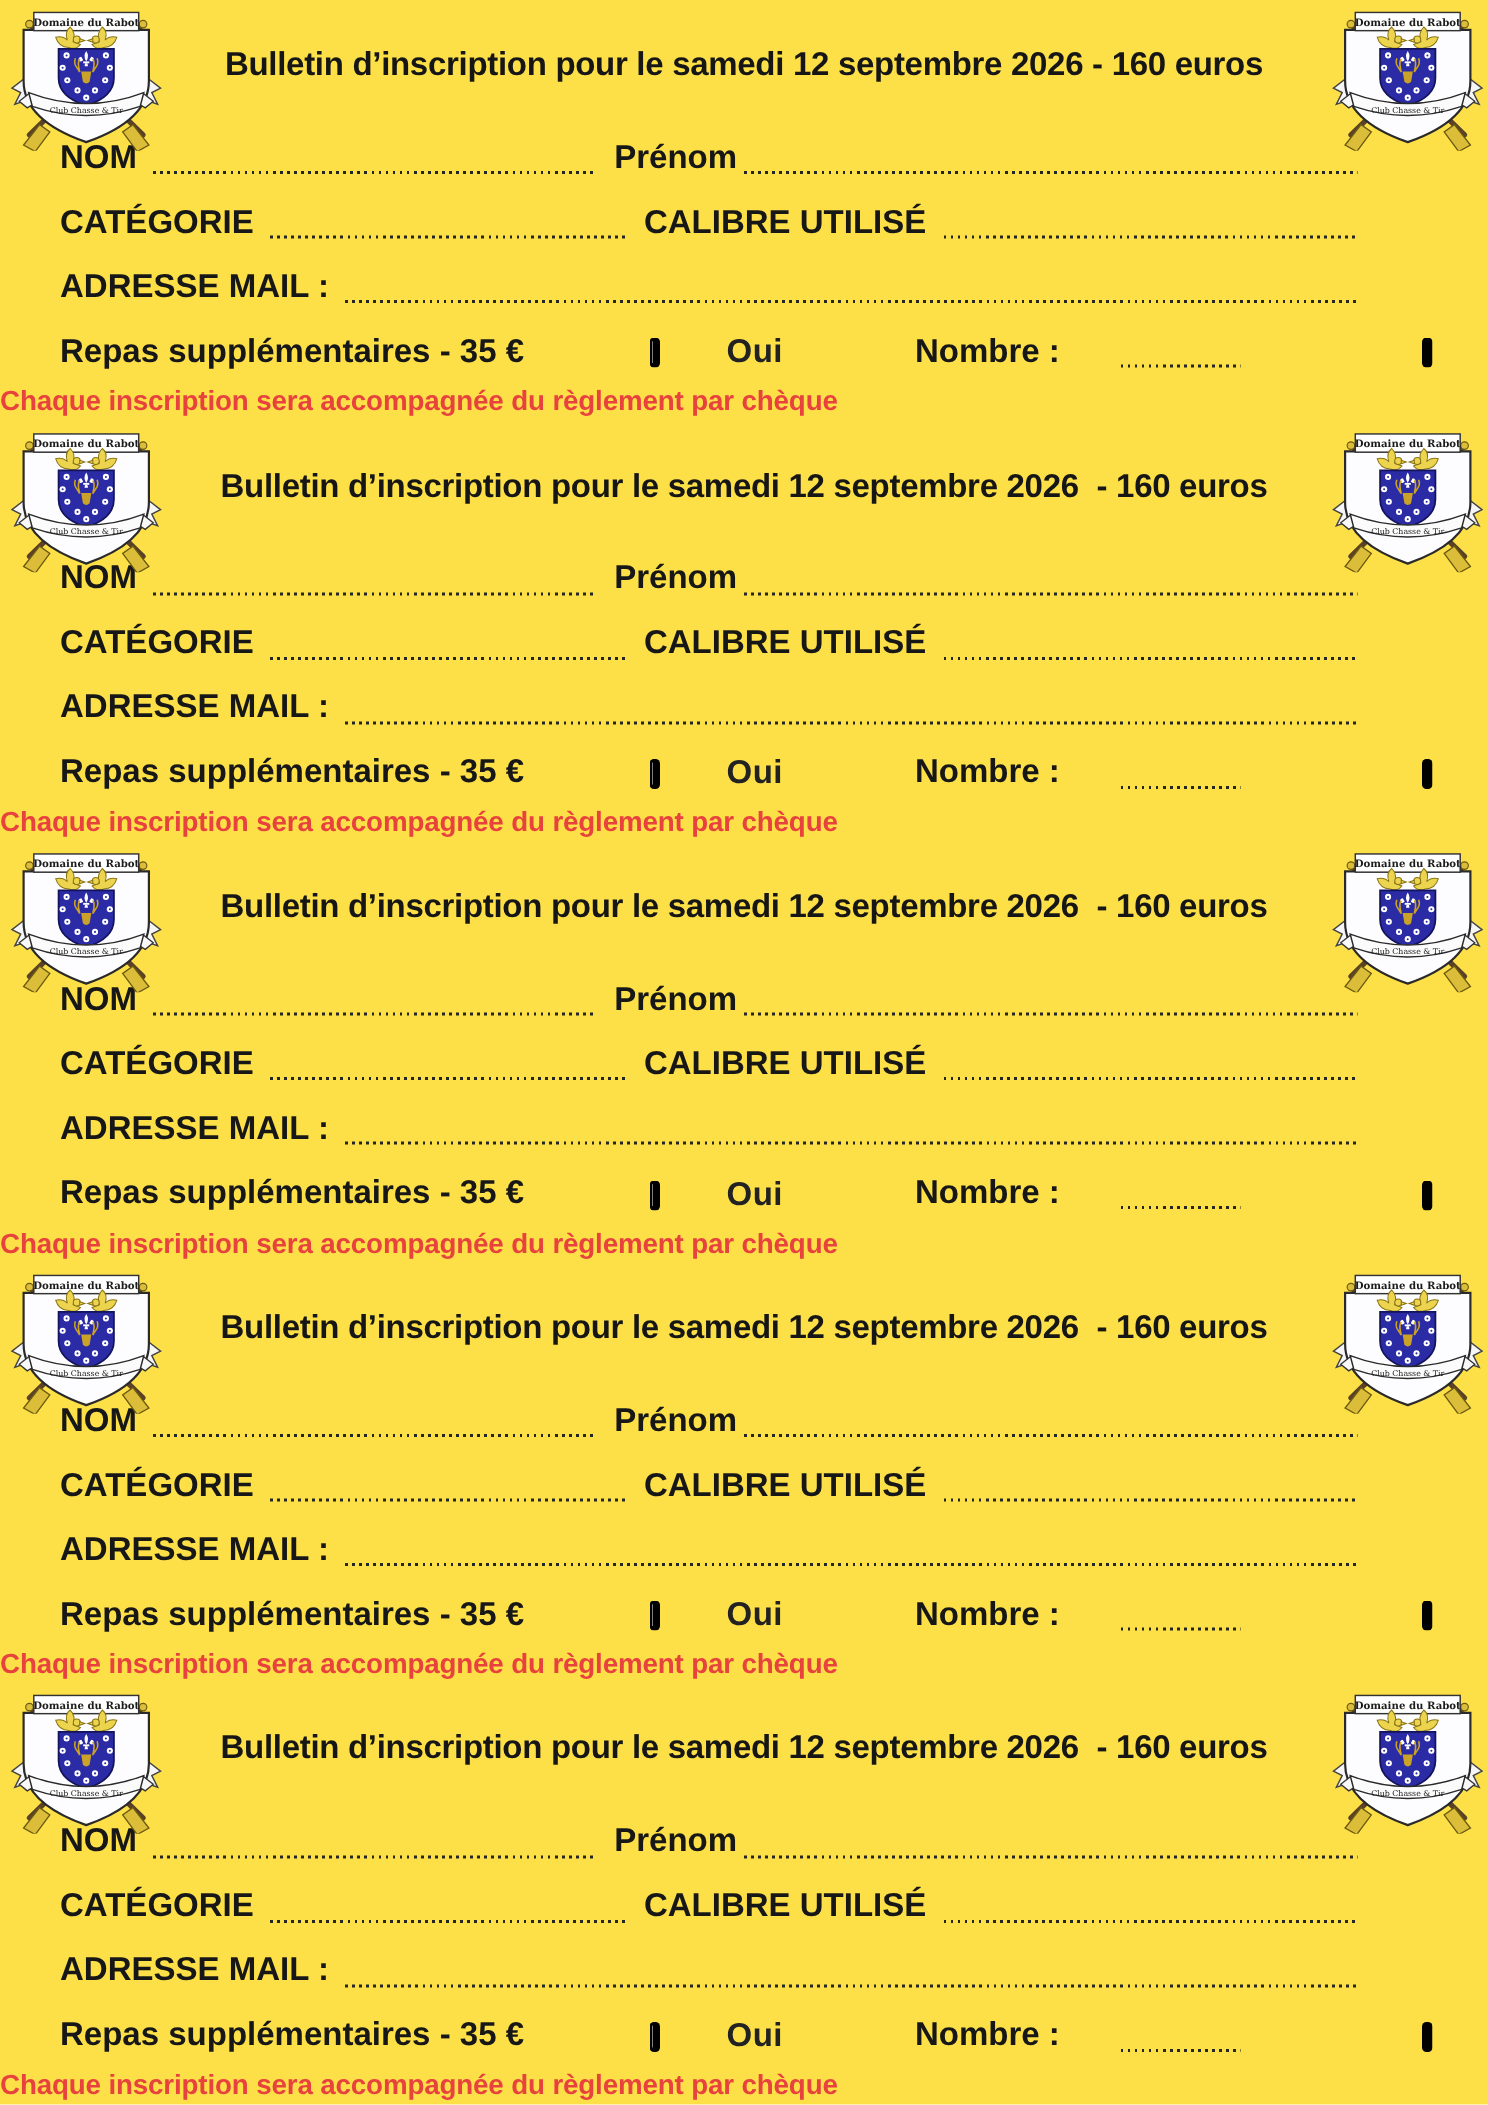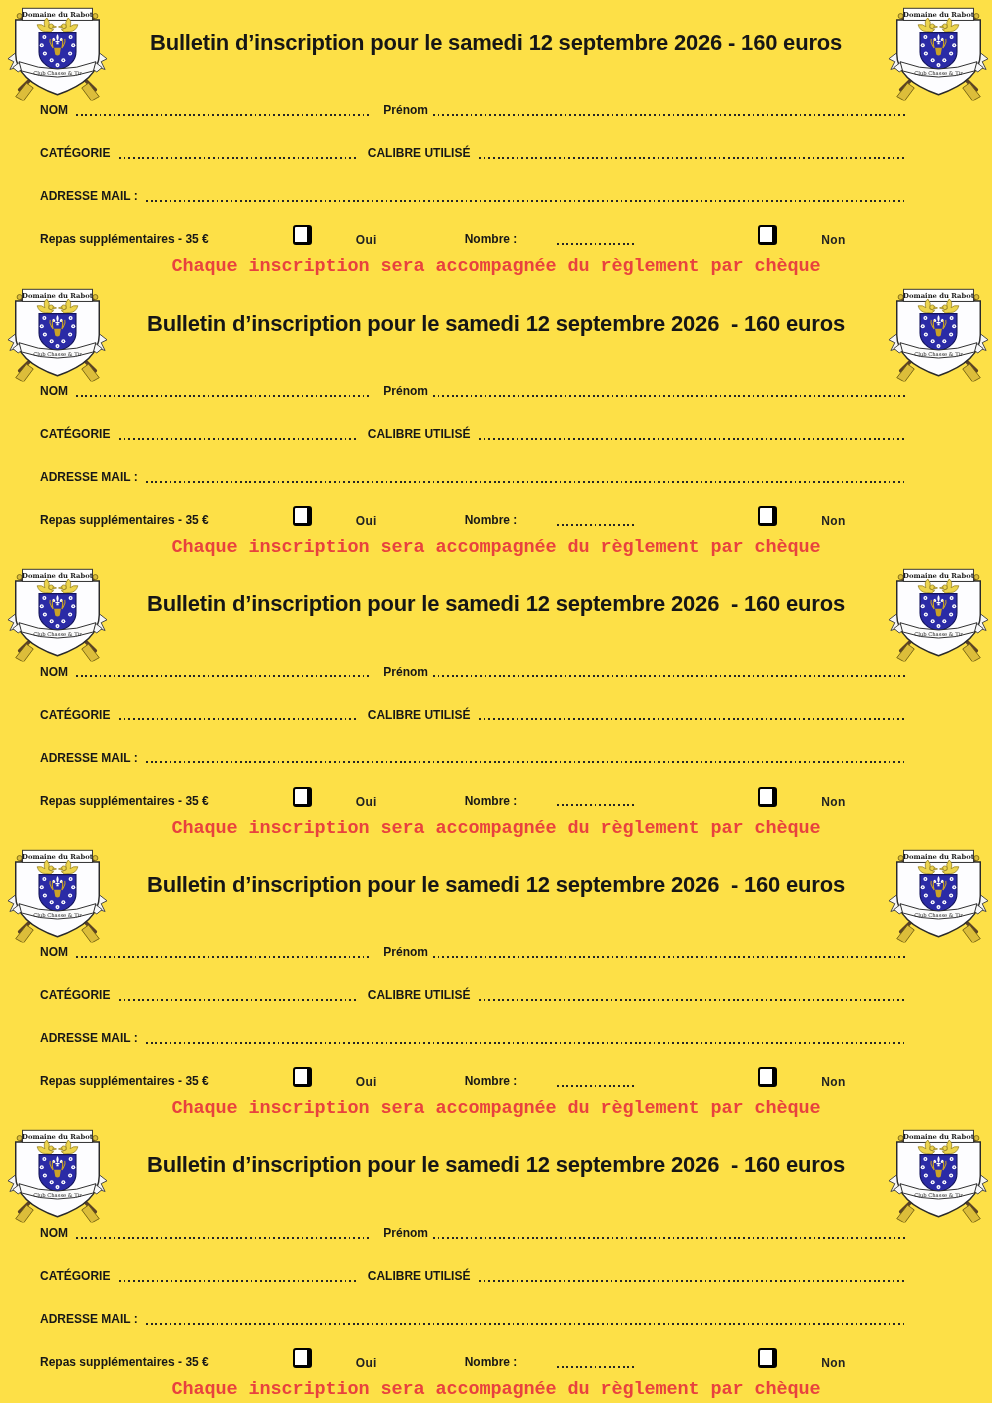--- a/index.html
+++ b/index.html
@@ -14,21 +14,21 @@
   .crest-right{right:3px;}
   .crest-svg{width:100%;height:100%;display:block;}
   .title{
     margin:0;padding:30px 108px 0;
     font-size:22px;font-weight:700;line-height:1.2;
     text-align:center;white-space:pre;letter-spacing:-0.2px;color:#161616;
   }
   .rows{margin:39px 84px 0 40px;}
   .row{
     display:flex;align-items:flex-end;height:23px;margin-bottom:20px;
-    font-size:12px;font-weight:700;color:#171717;
+    font-size:22px;font-weight:700;color:#171717;
   }
   .row .lbl{white-space:pre;line-height:1.25;}
   .dots{
     height:18px;margin:0 3px 2px 5px;
     background-image:repeating-linear-gradient(to right,#252525 0 1.8px,transparent 1.8px 4.7px);
     background-size:100% 2.2px;background-repeat:no-repeat;background-position:0 bottom;
   }
   .grow{flex:1 1 auto;}
   .w-nom{flex:0 0 296px;}
   .w-cat{flex:0 0 238px;}
@@ -38,22 +38,22 @@
   .checkbox{
     display:inline-block;width:12px;height:15px;margin-bottom:2px;
     border:2.2px solid #000;border-right-width:5px;border-bottom-width:3.2px;
     border-radius:3px;background:#fff;
   }
   .cb-oui{margin-left:50px;}
   .nombre{margin-left:54px;text-align:right;}
   .cb-non{margin-left:84px;}
   .row-repas{margin-bottom:9px;gap:34px;}
   .note{
-    font-size:18.5px;font-weight:700;text-align:center;
-    color:var(--note-red,#e8423e);letter-spacing:-0.1px;font-family:Liberation Mono, monospace;
+    font-size:18.5px;font-weight:700;text-align:left;
+    color:var(--note-red,#e8423e);letter-spacing:-0.1px;
   }
 </style>
 </head>
 <body>
 
 <svg width="0" height="0" style="position:absolute" aria-hidden="true">
   <defs>
     <symbol id="crest-symbol" viewBox="0 0 104 100">
 
       <path d="M10 50 L1 57 l6 3 -4 8 9 -3 z" fill="#f6f6f6" stroke="#444" stroke-width="1"></path>

